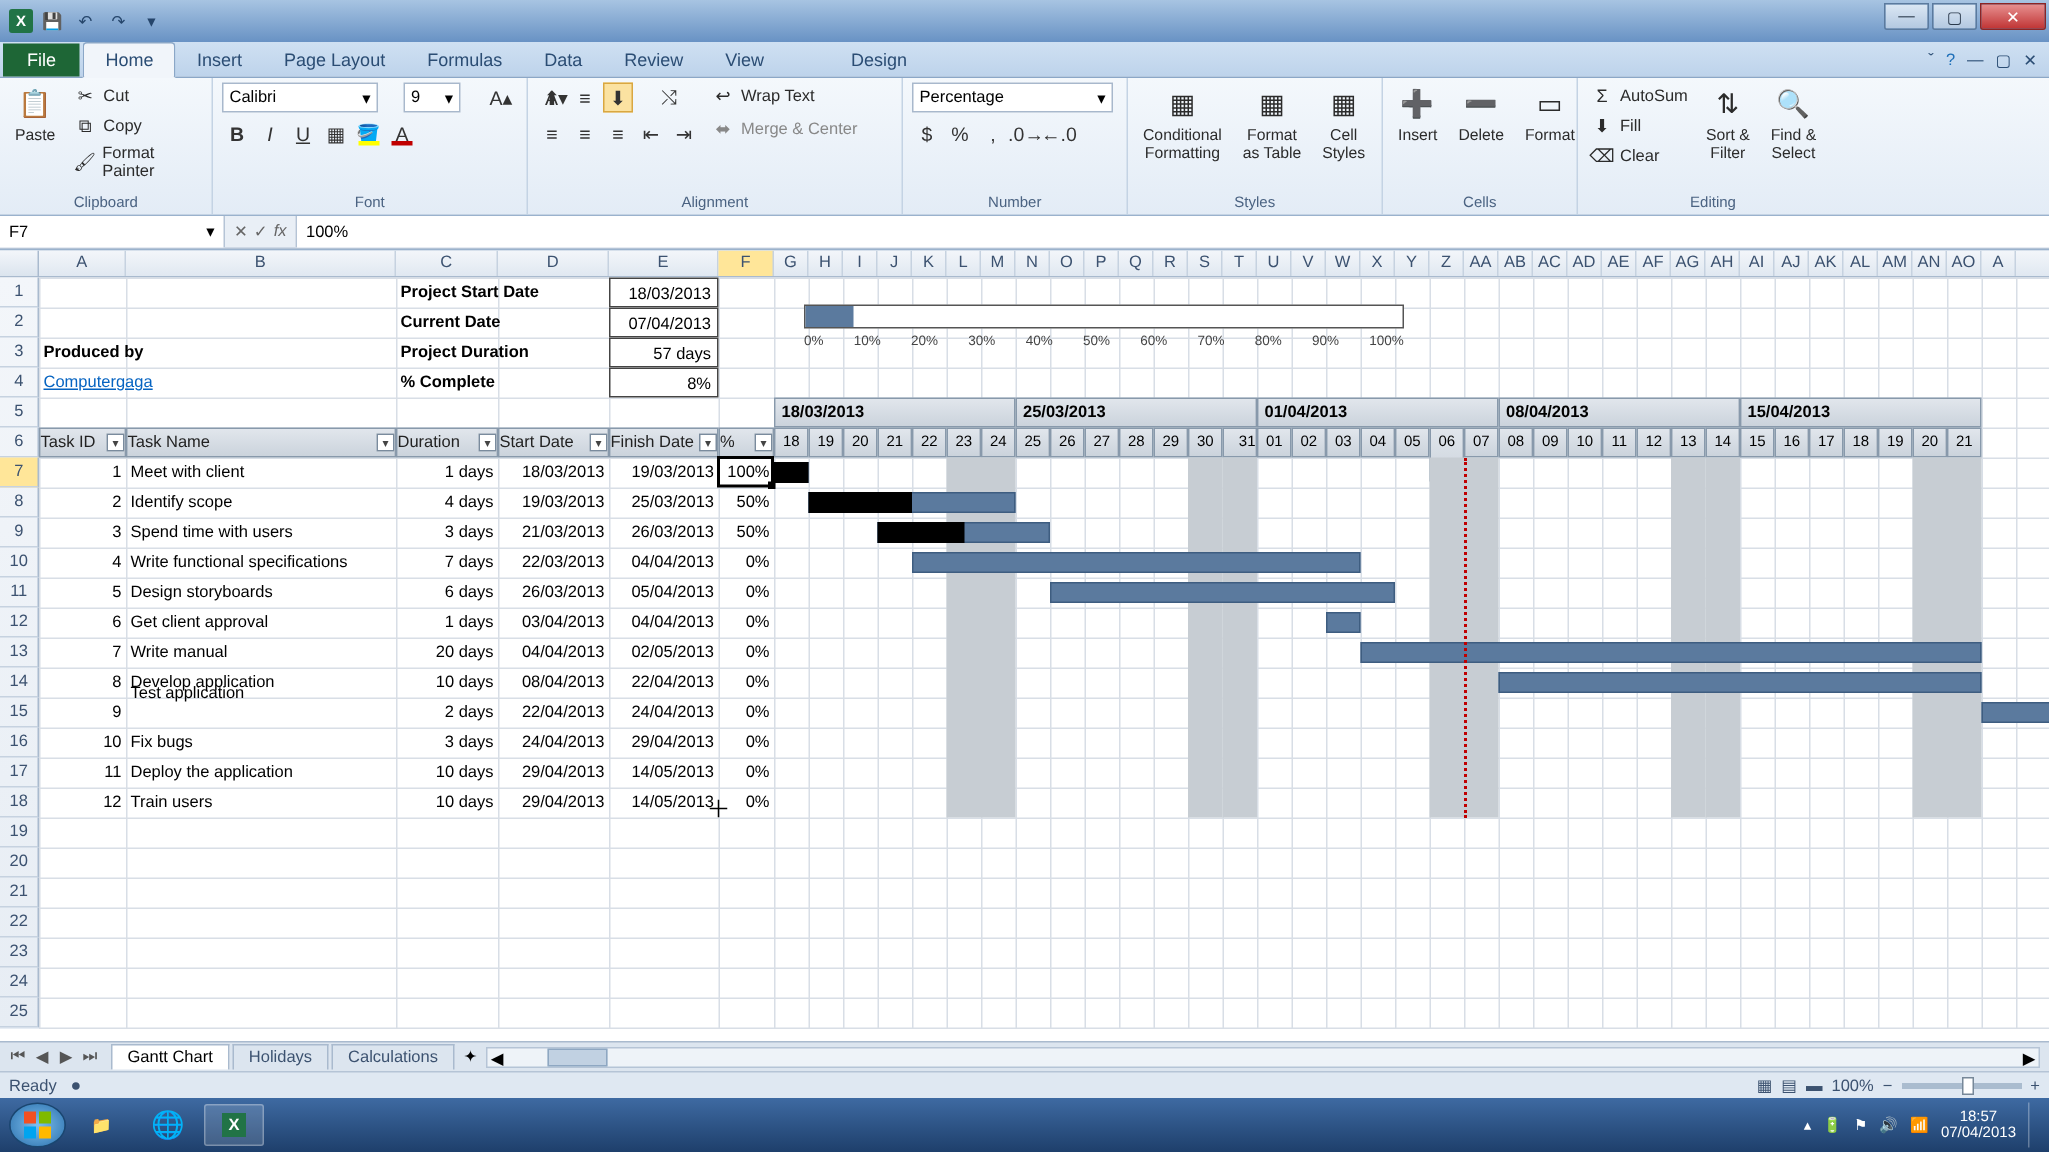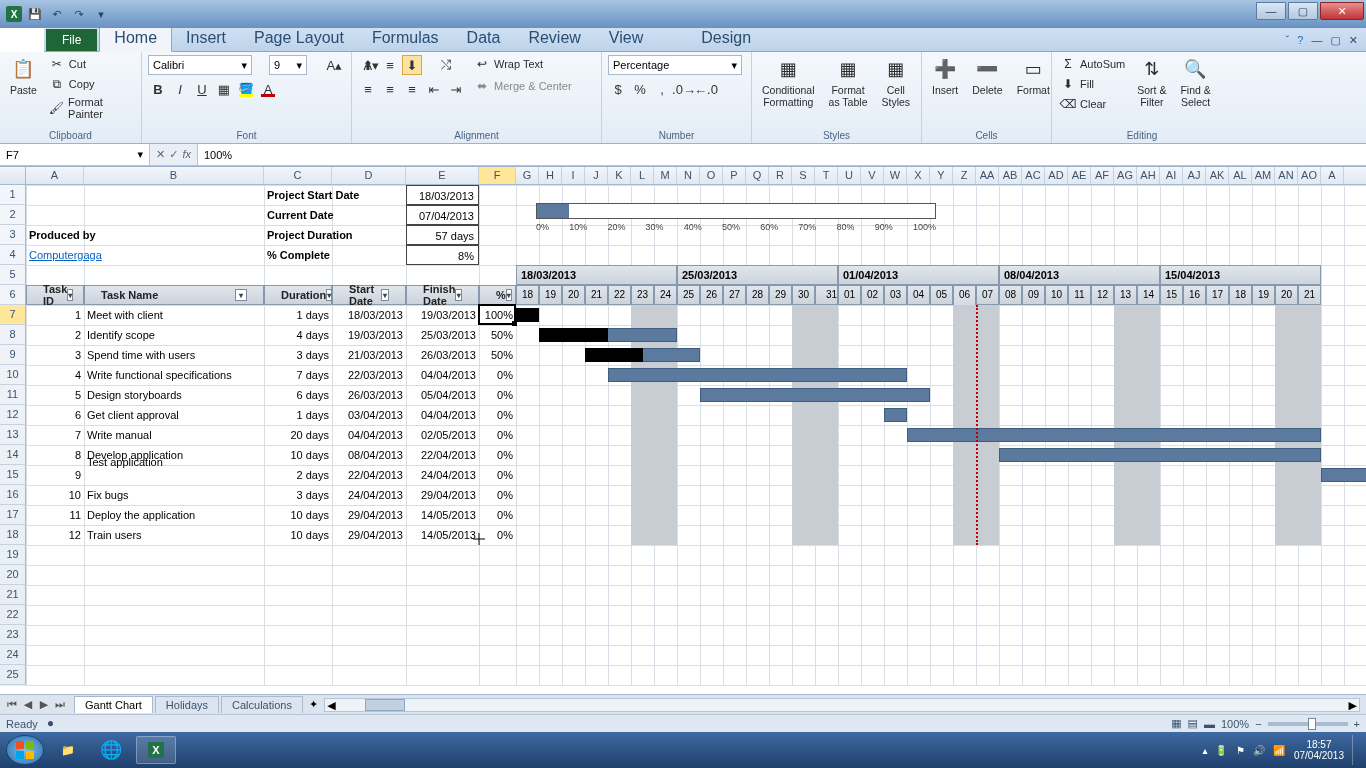--- a/index.html
+++ b/index.html
@@ -11,23 +11,23 @@
 .qat .xl-icon { width: 16px; height: 16px; background: #217346; color:#fff; display:flex;align-items:center;justify-content:center;font-size:10px;font-weight:bold;border-radius:2px; }
 .qat .q-btn { width:18px;height:18px;display:flex;align-items:center;justify-content:center;color:#25456b;cursor:pointer; }
 .title-center { position:absolute; left:50%; transform:translateX(-50%); display:flex; align-items:center; gap:12px; }
 .table-tools { background:#ffc000; color:#3b3427; padding:2px 10px; border-radius:2px 2px 0 0; font-size:11px; }
 .doc-title { color:#fff; font-size:12px; }
 .win-controls { position:absolute; right:2px; top:2px; display:flex; gap:2px; }
 .win-btn { width:30px; height:18px; background:linear-gradient(#dbe7f4,#b3c8e0); border:1px solid #5b7a9e; border-radius:0 0 2px 2px; display:flex;align-items:center;justify-content:center;color:#2b3a4c;cursor:pointer; }
 .win-btn.close { background:linear-gradient(#e78f8f,#c03535); color:#fff; border-color:#8c2424; width:44px;}
 
 
-.ribbon-tabs { height:24px; background:linear-gradient(#cfe0f2,#bdd3eb); display:flex; align-items:flex-end; padding-left:2px; border-bottom:1px solid #8ba7c7;margin-left:44px; }
+.ribbon-tabs { height:24px; background:linear-gradient(#cfe0f2,#bdd3eb); display:flex; align-items:flex-end; padding-left:2px; border-bottom:1px solid #8ba7c7; }
 .file-tab { background:#1e6636; color:#fff; padding:4px 16px; font-size:12px; margin-right:2px; cursor:pointer; }
-.r-tab { padding:4px 14px; color:#2b4d74; font-size:16px; cursor:pointer; }
+.r-tab { padding:4px 14px; color:#2b4d74; font-size:12px; cursor:pointer; }
 .r-tab.active { background:#f1f5fa; border:1px solid #8ba7c7; border-bottom:1px solid #f1f5fa; border-radius:3px 3px 0 0; margin-bottom:-1px; }
 .tab-help { margin-left:auto; padding:4px 8px; display:flex; gap:8px; color:#2b4d74; }
 
 
 .ribbon { height:92px; background:linear-gradient(#f4f8fc,#e3ecf6); border-bottom:1px solid #9ab2cd; display:flex; }
 .rg { border-right:1px solid #c4d3e4; padding:3px 6px 2px; display:flex; flex-direction:column; justify-content:space-between; }
 .rg-label { text-align:center; font-size:10px; color:#4b6382; padding-top:2px; }
 .rg-body { display:flex; gap:6px; flex:1; align-items:flex-start; }
 .big-btn { display:flex; flex-direction:column; align-items:center; justify-content:center; gap:3px; padding:2px 4px; cursor:pointer; font-size:10.5px; color:#2b2b2b; }
 .big-btn .ico { width:24px; height:24px; display:flex; align-items:center;justify-content:center; font-size:18px; }
@@ -59,21 +59,21 @@
 .g-col-line { position:absolute; top:0; bottom:0; border-right:1px solid #d8dee6; }
 .g-row-line { position:absolute; left:0; right:0; border-bottom:1px solid #d8dee6; }
 .cell-text { position:absolute; font-size:11px; color:#000; white-space:nowrap; padding:0 3px; line-height:20px; }
 
 
 .title-text { font-size:15px; font-weight:bold; color:#f08080; }
 .link-text { color:#0563c1; text-decoration:underline; cursor:pointer; }
 .box-cell { border:1px solid #444; background:#fff; text-align:right; padding-right:4px; }
 
 
-.tbl-hdr { position:absolute; background:linear-gradient(#e1e6ec,#cbd3dc); border:1px solid #8899ab; font-size:11px; font-weight:bold; color:#222; display:flex; align-items:center; justify-content:space-between; padding:0 16px; }
+.tbl-hdr { position:absolute; background:linear-gradient(#e1e6ec,#cbd3dc); border:1px solid #8899ab; font-size:11px; font-weight:normal; color:#222; display:flex; align-items:center; justify-content:space-between; padding:0 0; }
 .dd { width:12px; height:12px; border:1px solid #7a8b9d; background:#fff; display:flex;align-items:center;justify-content:center;font-size:8px;color:#444; }
 
 
 .sel-cell { position:absolute; border:2px solid #000; background:rgba(0,0,0,0.0); z-index:5; }
 .sel-cell::after { content:''; position:absolute; right:-3px; bottom:-3px; width:5px;height:5px;background:#000; }
 
 
 .gantt-date-hdr { position:absolute; background:linear-gradient(#e1e6ec,#cbd3dc); border:1px solid #8899ab; font-size:11px; font-weight:bold; padding-left:4px; line-height:18px; }
 .gantt-day-hdr { position:absolute; background:linear-gradient(#e1e6ec,#cbd3dc); border:1px solid #8899ab; font-size:10px; text-align:center; line-height:17px; }
 .weekend { position:absolute; background:#c7cdd3; }

